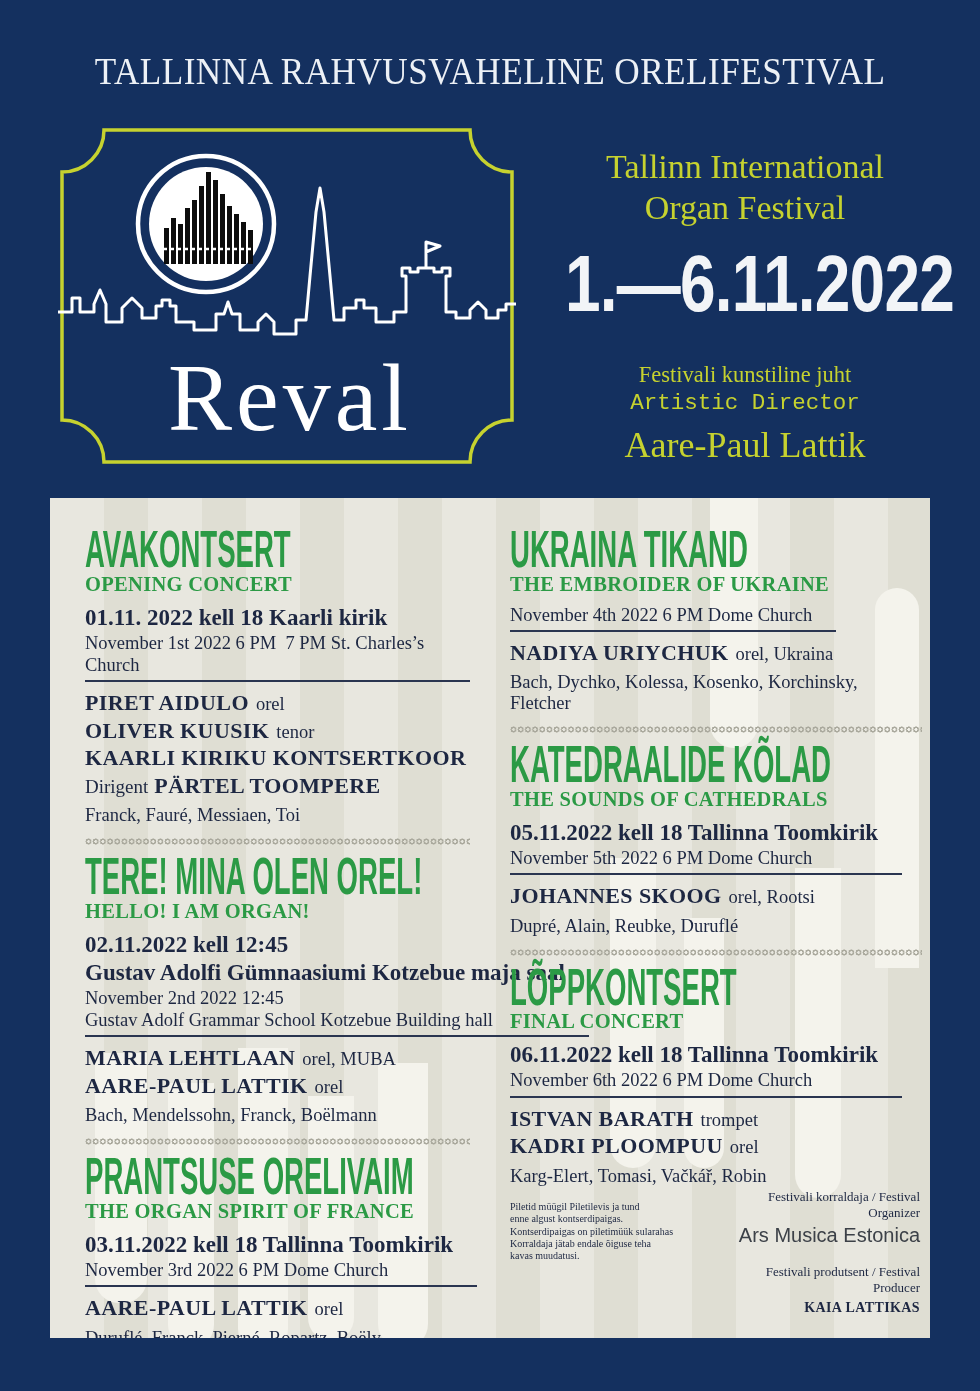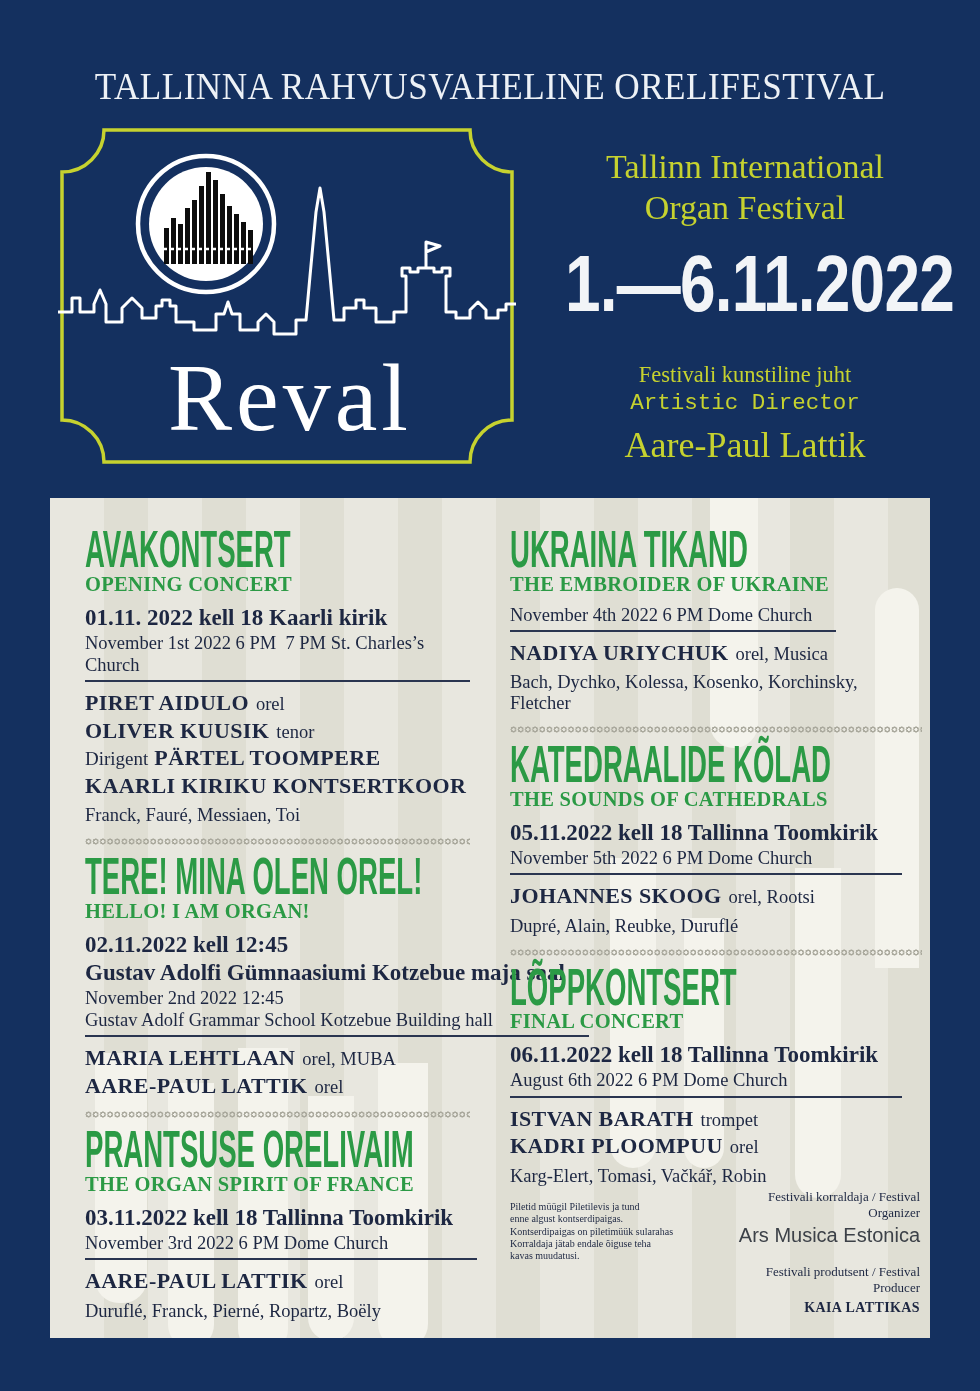--- a/index.html
+++ b/index.html
@@ -5,21 +5,21 @@
   html,body{margin:0;padding:0;}
   body{
     width:980px;height:1391px;position:relative;overflow:hidden;
     background:#14305f;
     font-family:"Liberation Serif", serif;
     color:#1d2742;
   }
   
   .top-title{
     position:absolute;top:50px;left:0;width:980px;text-align:center;
-    font-size:37px;color:#edf1f6;letter-spacing:.5px;white-space:nowrap;margin-top:15px;
+    font-size:37px;color:#edf1f6;letter-spacing:.5px;white-space:nowrap;
   }
   .top-title>span{display:inline-block;transform:scaleX(.95);transform-origin:center;}
   .logo-svg{position:absolute;left:58px;top:126px;}
   .hdr{position:absolute;left:520px;width:450px;text-align:center;color:#c6d22f;}
   .hdr-l1{top:148px;font-size:34px;}
   .hdr-l2{top:189px;font-size:34px;}
   .hdr-dates{
     position:absolute;left:520px;top:238px;width:450px;text-align:center;
     font-family:"Liberation Sans",sans-serif;font-weight:bold;font-size:80px;
     color:#f2f4f7;transform:scaleX(.8);transform-origin:center;white-space:nowrap;letter-spacing:-1px;
@@ -129,41 +129,42 @@
       <section class="concert">
         <h2 class="c-title">AVAKONTSERT</h2>
         <div class="c-title-en">OPENING CONCERT</div>
         <div class="c-dates">
           <div class="d-et">01.11. 2022 kell 18 Kaarli kirik</div>
           <div class="d-en">November 1st 2022 6 PM  7 PM St. Charles’s Church</div>
         </div>
         <div class="c-performers">
           <div class="perf"><span class="p-name">PIRET AIDULO</span><span class="p-role">orel</span></div>
           <div class="perf"><span class="p-name">OLIVER KUUSIK</span><span class="p-role">tenor</span></div>
+          <div class="perf"><span class="p-name">KAARLI KIRIKU KONTSERTKOOR</span></div>
           <div class="perf"><span class="p-pre">Dirigent</span><span class="p-name">PÄRTEL TOOMPERE</span></div>
-          <div class="perf"><span class="p-name">KAARLI KIRIKU KONTSERTKOOR</span></div>
         </div>
         <div class="c-rep">Franck, Fauré, Messiaen, Toi</div>
       </section>
 
       <div class="divider"></div>
 
       <section class="concert">
         <h2 class="c-title">TERE! MINA OLEN OREL!</h2>
         <div class="c-title-en">HELLO! I AM ORGAN!</div>
         <div class="c-dates">
           <div class="d-et">02.11.2022 kell 12:45</div>
           <div class="d-et">Gustav Adolfi Gümnaasiumi Kotzebue maja saal</div>
           <div class="d-en">November 2nd 2022 12:45</div>
           <div class="d-en">Gustav Adolf Grammar School Kotzebue Building hall</div>
         </div>
         <div class="c-performers">
           <div class="perf"><span class="p-name">MARIA LEHTLAAN</span><span class="p-role">orel, MUBA</span></div>
           <div class="perf"><span class="p-name">AARE-PAUL LATTIK</span><span class="p-role">orel</span></div>
         </div>
+        <div class="c-rep">Bach, Mendelssohn, Franck, Boëlmann</div>
       </section>
 
       <div class="divider"></div>
 
       <section class="concert">
         <h2 class="c-title">PRANTSUSE ORELIVAIM</h2>
         <div class="c-title-en">THE ORGAN SPIRIT OF FRANCE</div>
         <div class="c-dates">
           <div class="d-et">03.11.2022 kell 18 Tallinna Toomkirik</div>
           <div class="d-en">November 3rd 2022 6 PM Dome Church</div>
@@ -178,21 +179,21 @@
 
     <div class="col-right">
 
       <section class="concert">
         <h2 class="c-title">UKRAINA TIKAND</h2>
         <div class="c-title-en">THE EMBROIDER OF UKRAINE</div>
         <div class="c-dates">
           <div class="d-en">November 4th 2022 6 PM Dome Church</div>
         </div>
         <div class="c-performers">
-          <div class="perf"><span class="p-name">NADIYA URIYCHUK</span><span class="p-role">orel, Musica</span></div>
+          <div class="perf"><span class="p-name">NADIYA URIYCHUK</span><span class="p-role">orel, Ukraina</span></div>
         </div>
         <div class="c-rep">Bach, Dychko, Kolessa, Kosenko, Korchinsky, Fletcher</div>
       </section>
 
       <div class="divider"></div>
 
       <section class="concert">
         <h2 class="c-title">KATEDRAALIDE KÕLAD</h2>
         <div class="c-title-en">THE SOUNDS OF CATHEDRALS</div>
         <div class="c-dates">
@@ -205,21 +206,21 @@
         <div class="c-rep">Dupré, Alain, Reubke, Duruflé</div>
       </section>
 
       <div class="divider"></div>
 
       <section class="concert">
         <h2 class="c-title">LÕPPKONTSERT</h2>
         <div class="c-title-en">FINAL CONCERT</div>
         <div class="c-dates">
           <div class="d-et">06.11.2022 kell 18 Tallinna Toomkirik</div>
-          <div class="d-en">August 6th 2022 6 PM Dome Church</div>
+          <div class="d-en">November 6th 2022 6 PM Dome Church</div>
         </div>
         <div class="c-performers">
           <div class="perf"><span class="p-name">ISTVAN BARATH</span><span class="p-role">trompet</span></div>
           <div class="perf"><span class="p-name">KADRI PLOOMPUU</span><span class="p-role">orel</span></div>
         </div>
         <div class="c-rep">Karg-Elert, Tomasi, Vačkář, Robin</div>
       </section>
 
       <div class="footer">
         <div class="notes">

